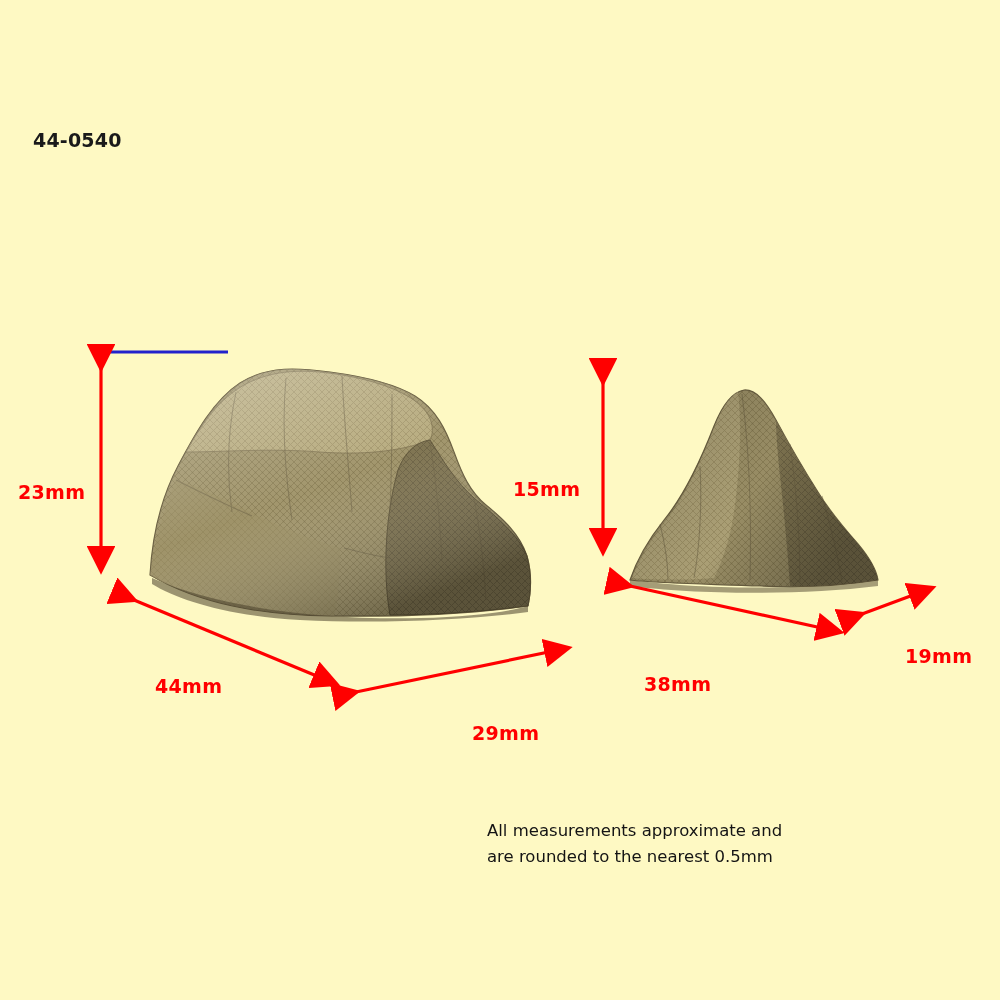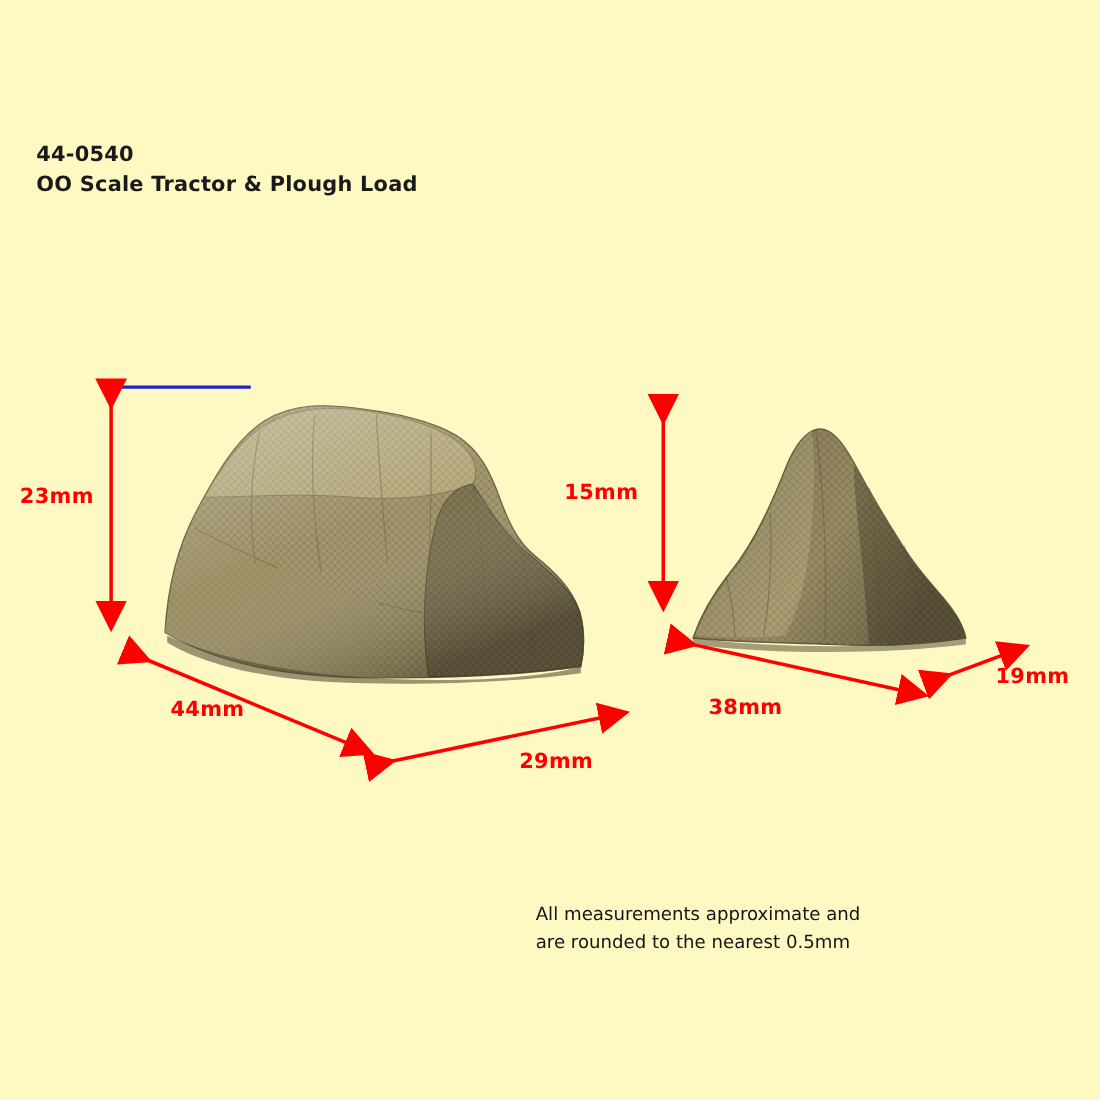--- a/index.html
+++ b/index.html
@@ -51,20 +51,21 @@
     white-space: pre-line;
   }
   
   .dim-label {
     position: absolute;
     color: #ff0000;
     font-weight: bold;
     font-size: 19px;
     letter-spacing: 0.3px;
     white-space: nowrap;
+    margin-top: 41px;
   }
   #label-23mm { left: 18px;  top: 440px; }
   #label-44mm { left: 155px; top: 634px; text-align: right; }
   #label-29mm { left: 472px; top: 681px; }
   #label-15mm { left: 513px; top: 437px; }
   #label-38mm { left: 644px; top: 632px; }
   #label-19mm { left: 905px; top: 604px; }
 
   
   svg.canvas {
@@ -75,21 +76,20 @@
     height: 1000px;
   }
 </style>
 </head>
 <body>
 
 <div class="page">
 
   <div class="header">
     <div class="code">44-0540</div>
-    <div class="title">OO Scale Tractor &amp; Plough Load</div>
   </div>
 
   <svg class="canvas" viewBox="0 0 1000 1000">
     <defs>
       <marker id="arrowRed" markerWidth="9" markerHeight="9" refX="7.5" refY="4.5" orient="auto">
         <path d="M0,0 L9,4.5 L0,9 Z" fill="#ff0000"></path>
       </marker>
 
       <pattern id="weave" width="7" height="7" patternUnits="userSpaceOnUse">
         <rect width="7" height="7" fill="#a0946a"></rect>

